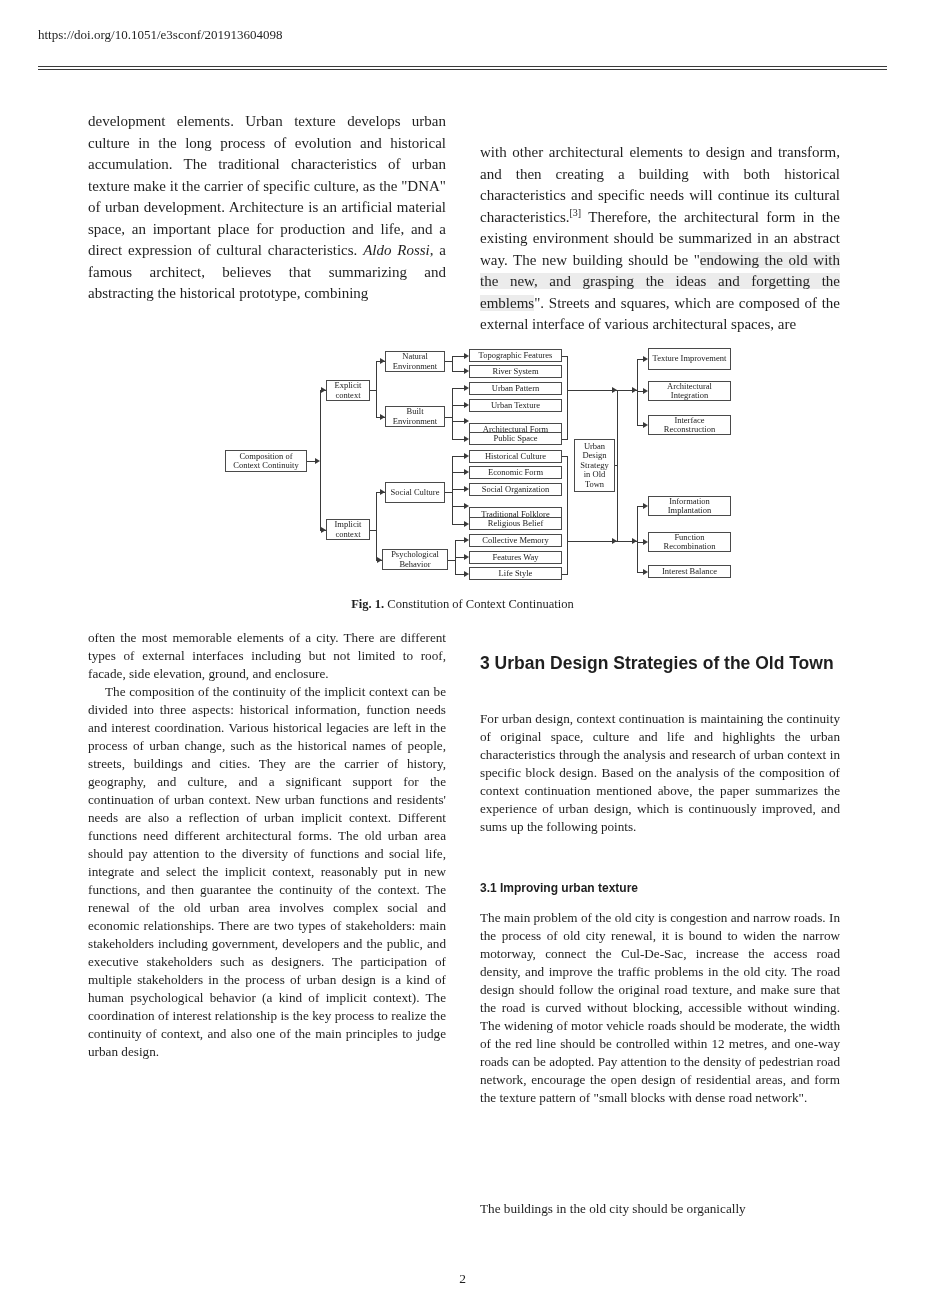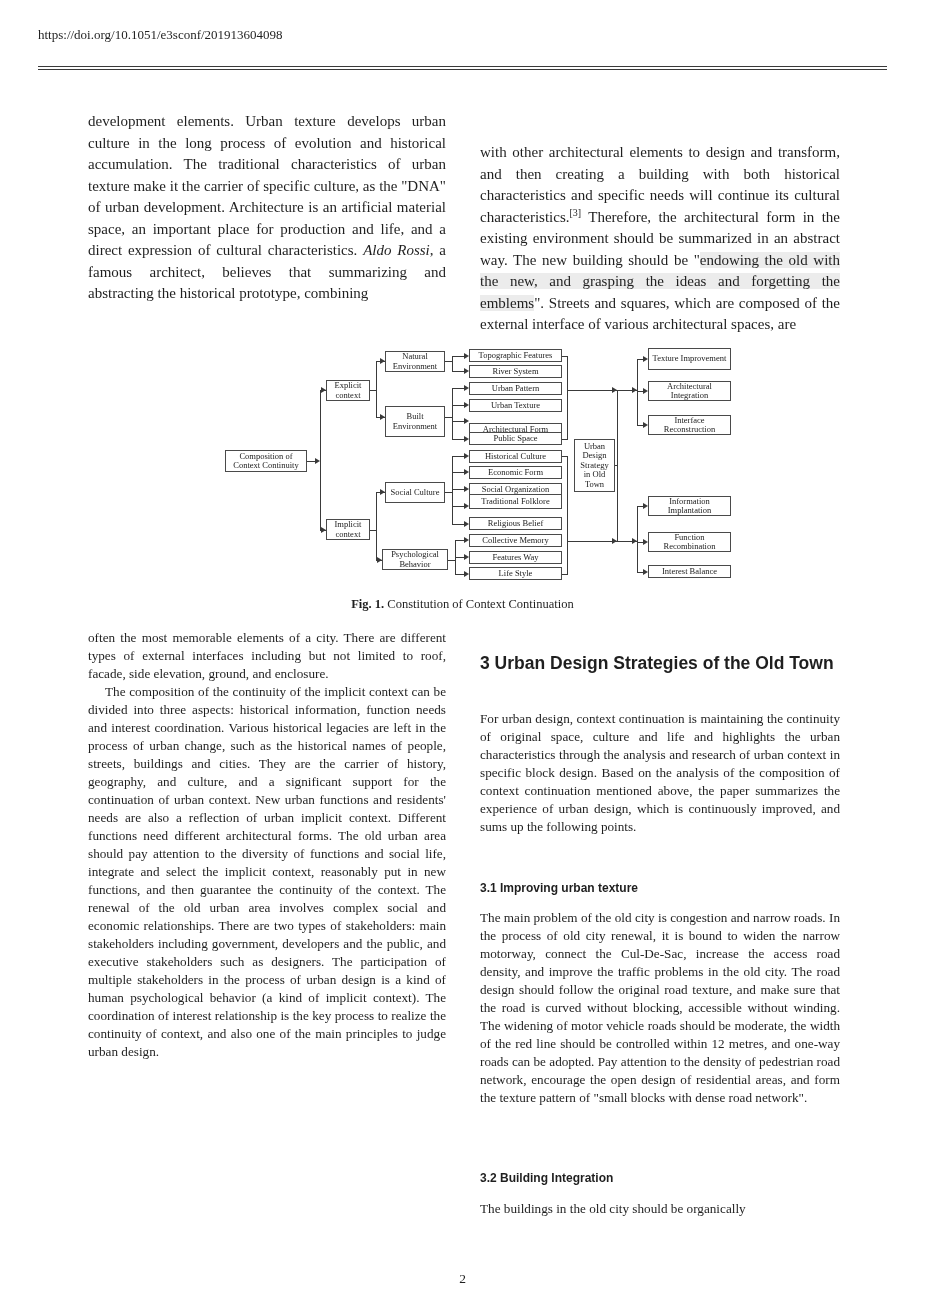--- a/index.html
+++ b/index.html
@@ -55,33 +55,33 @@
   <div class="colblock tl"><span>development elements. Urban texture develops urban culture in the long process of evolution and historical accumulation. The traditional characteristics of urban texture make it the carrier of specific culture, as the "DNA" of urban development. Architecture is an artificial material space, an important place for production and life, and a direct expression of cultural characteristics. </span><span class="i">Aldo Rossi</span><span>, a famous architect, believes that summarizing and abstracting the historical prototype, combining</span></div>
 
   <div class="colblock tr"><span>with other architectural elements to design and transform, and then creating a building with both historical characteristics and specific needs will continue its cultural characteristics.</span><span class="sup">[3]</span><span> Therefore, the architectural form in the existing environment should be summarized in an abstract way. The new building should be "</span><span class="hl" style="background: rgb(236, 236, 236);">endowing the old with the new, and grasping the ideas and forgetting the emblems</span><span>". Streets and squares, which are composed of the external interface of various architectural spaces, are</span></div>
 
   <div class="fig">
 
     <div class="node" style="left:95px;top:103px;width:82px;height:22px">Composition of Context Continuity</div>
     <div class="node" style="left:196px;top:33px;width:44px;height:21px">Explicit context</div>
     <div class="node" style="left:196px;top:172px;width:44px;height:21px">Implicit context</div>
     <div class="node" style="left:255px;top:4px;width:60px;height:21px">Natural Environment</div>
-    <div class="node" style="left:255px;top:59px;width:60px;height:31px">Built Environment</div>
+    <div class="node" style="left:255px;top:59px;width:60px;height:21px">Built Environment</div>
     <div class="node" style="left:255px;top:135px;width:60px;height:21px">Social Culture</div>
     <div class="node" style="left:252px;top:202px;width:66px;height:21px">Psychological Behavior</div>
     <div class="node" style="left:339px;top:2px;width:93px;height:13px">Topographic Features</div>
     <div class="node" style="left:339px;top:18px;width:93px;height:13px">River System</div>
     <div class="node" style="left:339px;top:35px;width:93px;height:13px">Urban Pattern</div>
     <div class="node" style="left:339px;top:52px;width:93px;height:13px">Urban Texture</div>
     <div class="node" style="left:339px;top:76px;width:93px;height:14px">Architectural Form</div>
     <div class="node" style="left:339px;top:85px;width:93px;height:13px">Public Space</div>
     <div class="node" style="left:339px;top:103px;width:93px;height:13px">Historical Culture</div>
     <div class="node" style="left:339px;top:119px;width:93px;height:13px">Economic Form</div>
     <div class="node" style="left:339px;top:136px;width:93px;height:13px">Social Organization</div>
-    <div class="node" style="left:339px;top:147px;width:93px;height:15px">Traditional Folklore</div>
+    <div class="node" style="left:339px;top:160px;width:93px;height:15px">Traditional Folklore</div>
     <div class="node" style="left:339px;top:170px;width:93px;height:13px">Religious Belief</div>
     <div class="node" style="left:339px;top:187px;width:93px;height:13px">Collective Memory</div>
     <div class="node" style="left:339px;top:204px;width:93px;height:13px">Features Way</div>
     <div class="node" style="left:339px;top:220px;width:93px;height:13px">Life Style</div>
     <div class="node" style="left:444px;top:92px;width:41px;height:53px">Urban Design Strategy in Old Town</div>
     <div class="node" style="left:518px;top:1px;width:83px;height:22px">Texture Improvement</div>
     <div class="node" style="left:518px;top:34px;width:83px;height:20px">Architectural Integration</div>
     <div class="node" style="left:518px;top:68px;width:83px;height:20px">Interface Reconstruction</div>
     <div class="node" style="left:518px;top:149px;width:83px;height:20px">Information Implantation</div>
     <div class="node" style="left:518px;top:185px;width:83px;height:20px">Function Recombination</div>
@@ -180,17 +180,16 @@
 
   <div class="colblock bl">
     <p>often the most memorable elements of a city. There are different types of external interfaces including but not limited to roof, facade, side elevation, ground, and enclosure.</p>
     <p class="indent">The composition of the continuity of the implicit context can be divided into three aspects: historical information, function needs and interest coordination. Various historical legacies are left in the process of urban change, such as the historical names of people, streets, buildings and cities. They are the carrier of history, geography, and culture, and a significant support for the continuation of urban context. New urban functions and residents' needs are also a reflection of urban implicit context. Different functions need different architectural forms. The old urban area should pay attention to the diversity of functions and social life, integrate and select the implicit context, reasonably put in new functions, and then guarantee the continuity of the context. The renewal of the old urban area involves complex social and economic relationships. There are two types of stakeholders: main stakeholders including government, developers and the public, and executive stakeholders such as designers. The participation of multiple stakeholders in the process of urban design is a kind of human psychological behavior (a kind of implicit context). The coordination of interest relationship is the key process to realize the continuity of context, and also one of the main principles to judge urban design.</p>
   </div>
 
   <div class="colblock rb h-big" style="top:652px">3 Urban Design Strategies of the Old Town</div>
   <div class="colblock rb serifbody" style="top:710px">For urban design, context continuation is maintaining the continuity of original space, culture and life and highlights the urban characteristics through the analysis and research of urban context in specific block design. Based on the analysis of the composition of context continuation mentioned above, the paper summarizes the experience of urban design, which is continuously improved, and sums up the following points.</div>
   <div class="colblock rb h-small" style="top:879px">3.1 Improving urban texture</div>
   <div class="colblock rb serifbody" style="top:909px">The main problem of the old city is congestion and narrow roads. In the process of old city renewal, it is bound to widen the narrow motorway, connect the Cul-De-Sac, increase the access road density, and improve the traffic problems in the old city. The road design should follow the original road texture, and make sure that the road is curved without blocking, accessible without winding. The widening of motor vehicle roads should be moderate, the width of the red line should be controlled within 12 metres, and one-way roads can be adopted. Pay attention to the density of pedestrian road network, encourage the open design of residential areas, and form the texture pattern of "small blocks with dense road network".</div>
-  <div class="colblock rb h-small" style="top:1169px">3.2 Building Integration</div>
   <div class="colblock rb serifbody" style="top:1200px">The buildings in the old city should be organically</div>
 
   <div class="pagenum">2</div>
 </div>
 
 </body></html>

